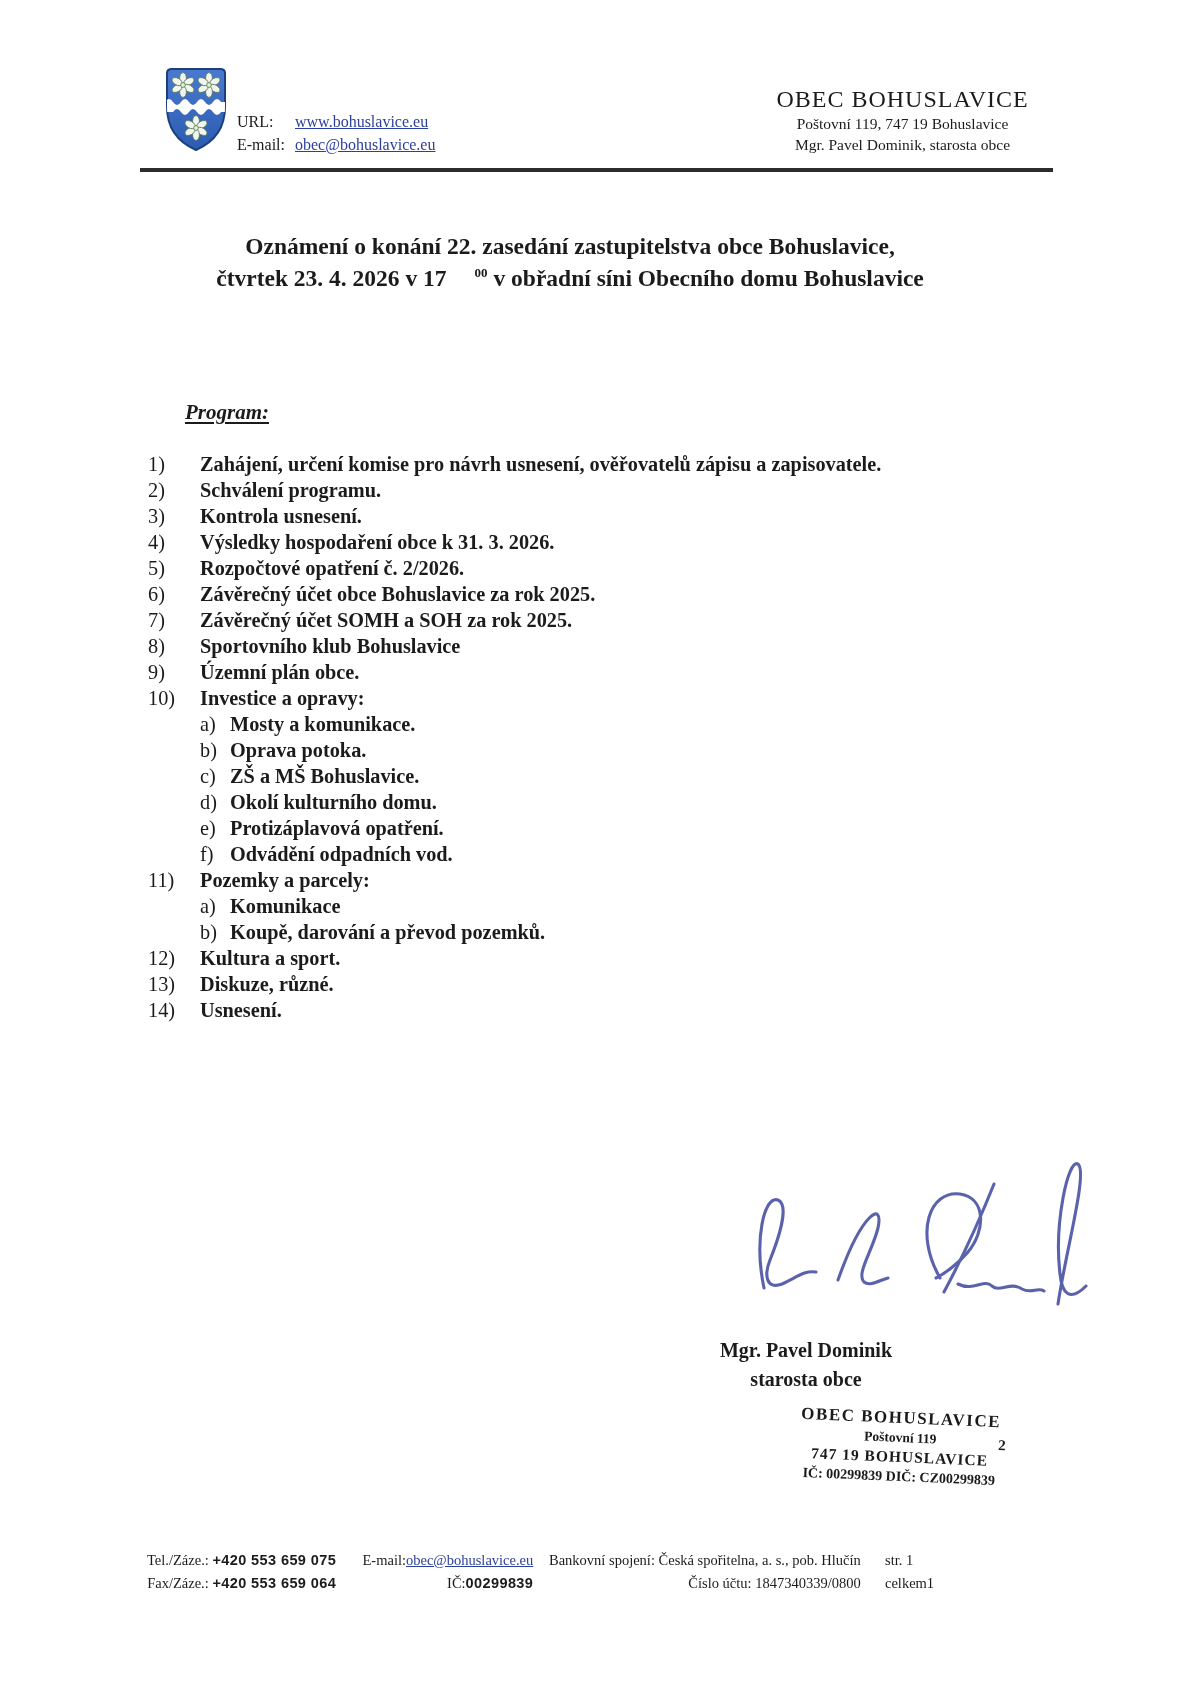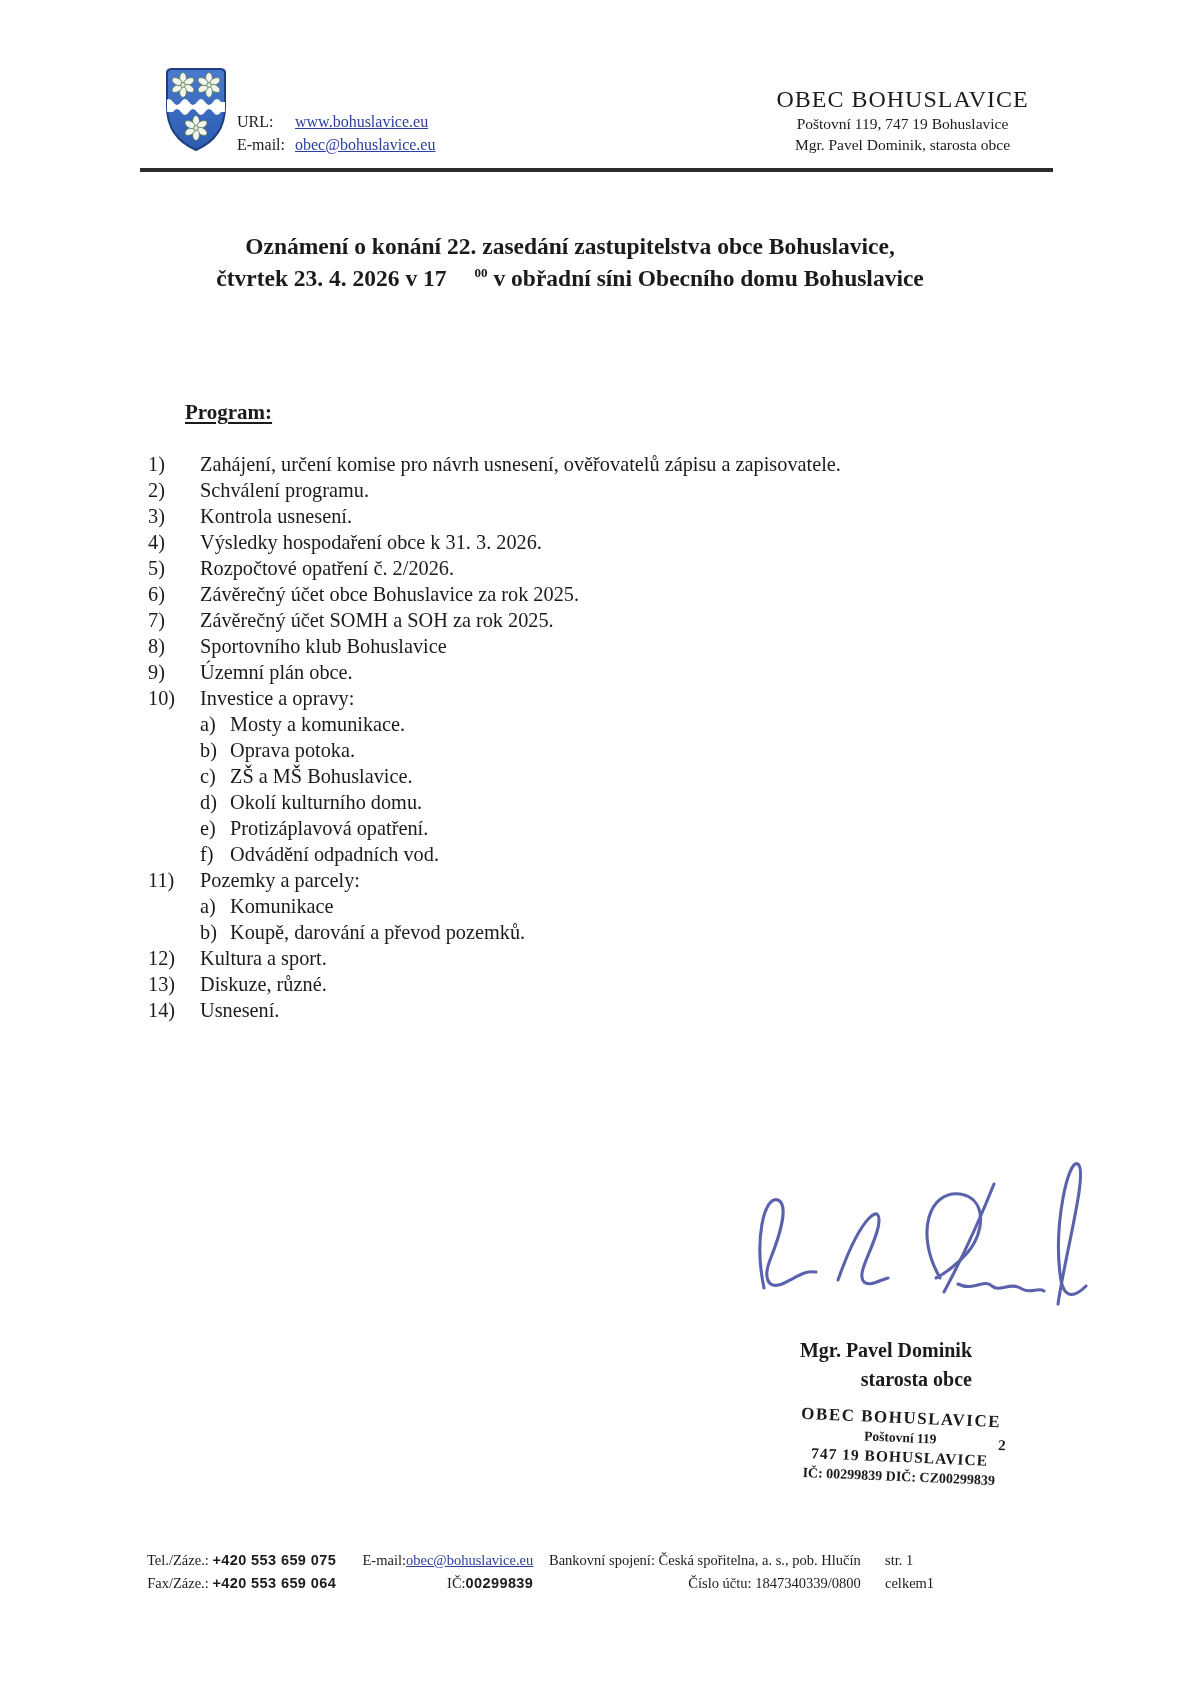--- a/index.html
+++ b/index.html
@@ -16,30 +16,30 @@
   .org-block{position:absolute; left:735px; top:86px; width:335px; text-align:center;}
   .org-name{font-size:24px; letter-spacing:1px; line-height:27px; white-space:nowrap;}
   .org-line{font-size:15.5px; line-height:21px; white-space:nowrap;}
   .head-rule{position:absolute; left:140px; top:168px; width:913px; height:4px; background:#2c2c2c;}
   
   .title{position:absolute; left:140px; top:230px; width:860px; text-align:center;
     font-size:23.5px; font-weight:bold; line-height:32px;}
   .title sup{font-size:13px; line-height:0;margin-left:28px;}
   
   .prog-heading{position:absolute; left:185px; top:400px; font-size:21px; font-weight:bold;
-    text-decoration:underline; text-underline-offset:3px;}
+    text-decoration:underline; text-underline-offset:3px;font-style:italic;}
   .prog-list{position:absolute; left:148px; top:451px; width:830px; font-size:20.3px;}
   .prog-row{display:flex; line-height:26px;}
   .prog-num{flex:0 0 52px;}
   .prog-row.sub{padding-left:52px;}
   .prog-row.sub .prog-num{flex:0 0 30px;}
-  .prog-text{flex:1;}
+  .prog-text{flex:1;font-weight:bold;}
   
   .signature{position:absolute; left:733px; top:1140px; width:362px; height:200px;}
-  .sig-name{position:absolute; left:712px; top:1336px; width:260px; text-align:right;
+  .sig-name{position:absolute; left:676px; top:1336px; width:260px; text-align:center;
     font-size:20px; font-weight:bold; line-height:29px;}
   
   .stamp{position:absolute; left:776px; top:1406px; width:248px; text-align:center;
     transform:rotate(2.4deg); color:#1a1a1a; font-weight:bold;}
   .stamp-l1{font-size:17px; letter-spacing:1.5px; line-height:23px; white-space:nowrap;}
   .stamp-l2{font-size:13.5px; line-height:18px;}
   .stamp-l3{font-size:15.5px; letter-spacing:1px; line-height:19px; white-space:nowrap;}
   .stamp-l4{font-size:14px; line-height:21px; white-space:nowrap;}
   .stamp-num{position:absolute; left:222px; top:27px; font-size:15px;}
   

